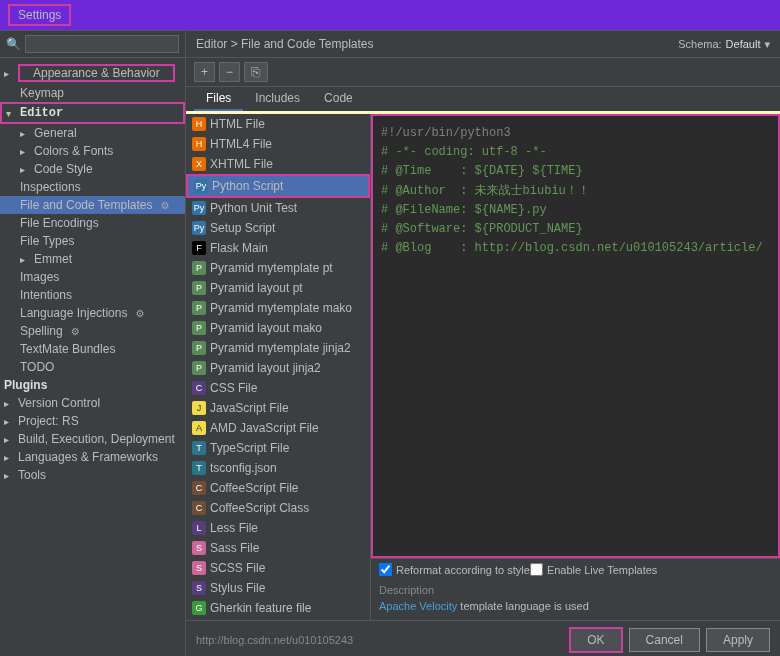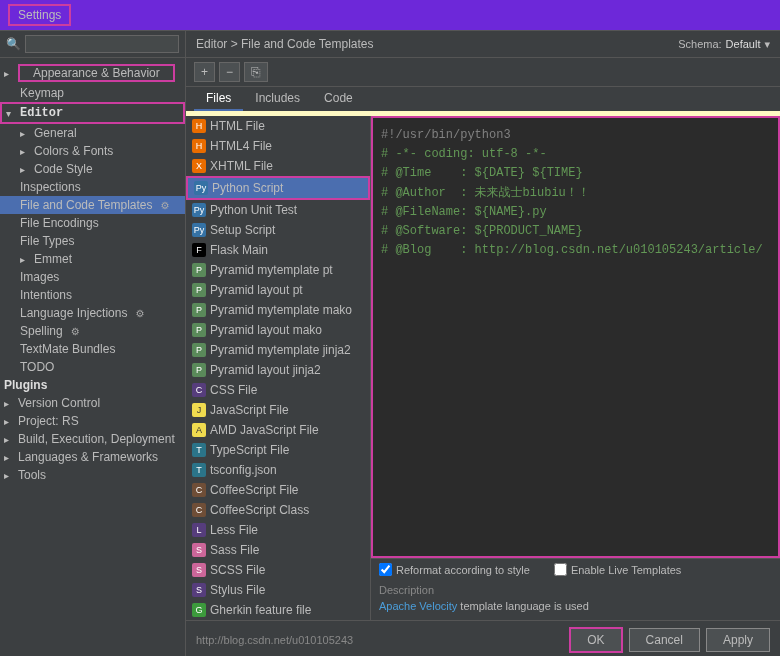--- a/index.html
+++ b/index.html
@@ -125,21 +125,21 @@
       background: #4c5052;
       border: 1px solid #666;
       color: #bbbbbb;
       padding: 2px 6px;
       cursor: pointer;
       font-size: 12px;
     }
 
     .tabs-bar {
       display: flex;
-      border-bottom: 5px solid #fef9c3;
+      border-bottom: 3px solid #fef9c3;
       padding: 0 8px;
     }
     .tab {
       padding: 4px 12px;
       cursor: pointer;
       font-size: 12px;
       border-bottom: 2px solid transparent;
     }
     .tab.active {
       border-bottom: 2px solid #4b6eaf;
@@ -212,21 +212,21 @@
     }
     .code-line { line-height: 1.6; white-space: pre; }
     .code-comment { color: #629755; }
     .code-shebang { color: #808080; }
 
     .editor-footer {
       padding: 4px 8px;
       border-top: 1px solid #555;
       display: flex;
       align-items: center;
-      gap: 24px;
+      gap: 0;
     }
     .checkbox-item {
       display: flex;
       align-items: center;
       gap: 4px;
       font-size: 11px;
     }
     .checkbox-item input {
       cursor: pointer;
     }

